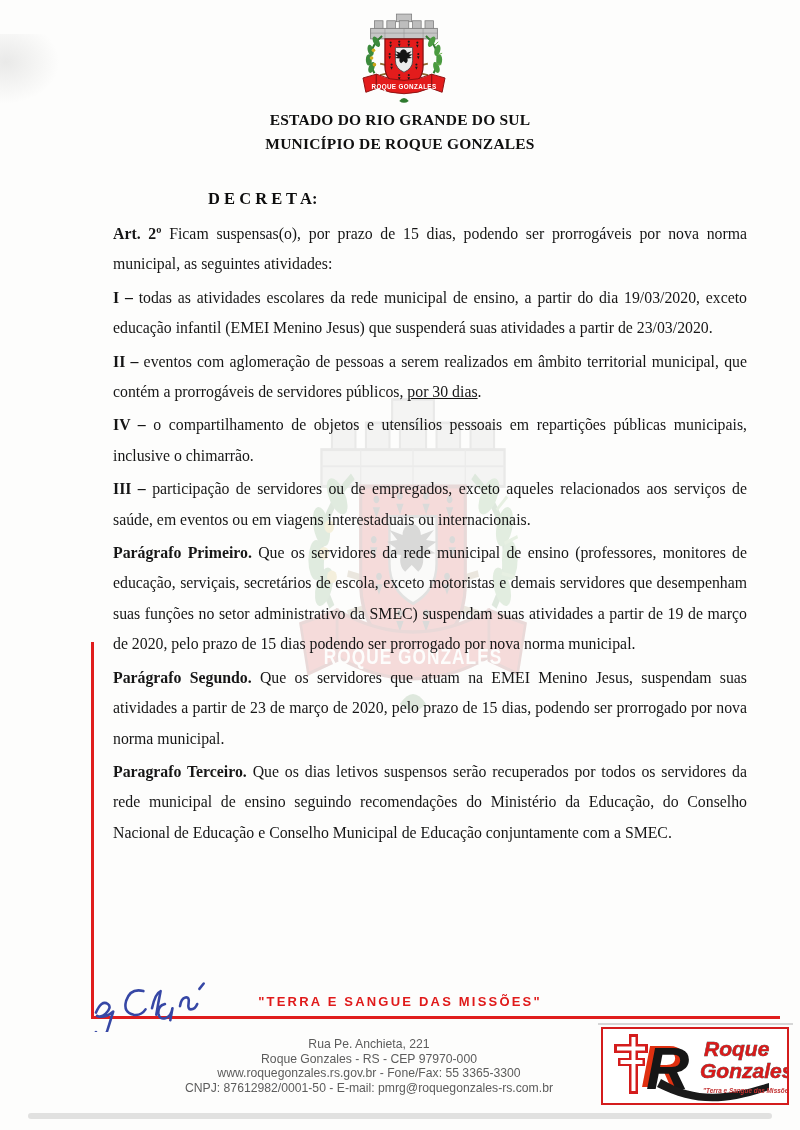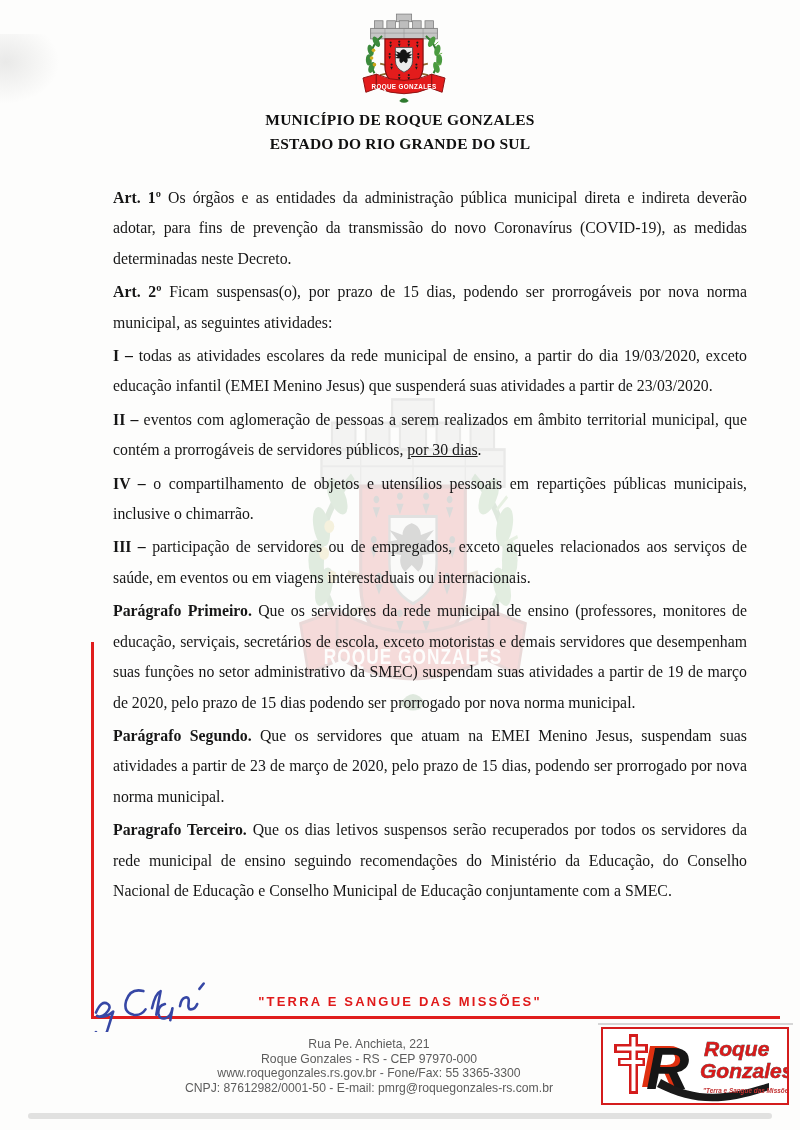--- a/index.html
+++ b/index.html
@@ -115,27 +115,27 @@
 
   <svg class="watermark" viewBox="0 0 130 104" preserveAspectRatio="none">
     <use href="#crest-g"></use>
   </svg>
 
   <svg class="crest" width="124" height="100" viewBox="0 0 130 104">
     <use href="#crest-g"></use>
   </svg>
 
   <div class="doc-title">
+    <div>ESTADO DO RIO GRANDE DO SUL</div>
     <div>MUNICÍPIO DE ROQUE GONZALES</div>
-    <div>ESTADO DO RIO GRANDE DO SUL</div>
   </div>
 
   <div class="textcol">
-
-    <p class="para"><strong>Art. 1º</strong><span> Os órgãos e as entidades da administração pública municipal direta e indireta deverão adotar, para fins de prevenção da transmissão do novo Coronavírus (COVID-19), as medidas determinadas neste Decreto.</span></p>
+    <div class="heading">D E C R E T A:</div>
+
 
     <p class="para"><strong>Art. 2º</strong><span> Ficam suspensas(o), por prazo de 15 dias, podendo ser prorrogáveis por nova norma municipal, as seguintes atividades:</span></p>
 
     <p class="para"><strong>I –</strong><span> todas as atividades escolares da rede municipal de ensino, a partir do dia 19/03/2020, exceto educação infantil (EMEI Menino Jesus) que suspenderá suas atividades a partir de 23/03/2020.</span></p>
 
     <p class="para"><strong>II –</strong><span> eventos com aglomeração de pessoas a serem realizados em âmbito territorial municipal, que contém a prorrogáveis de servidores públicos, </span><span class="und">por 30 dias</span><span>.</span></p>
 
     <p class="para"><strong>IV –</strong><span> o compartilhamento de objetos e utensílios pessoais em repartições públicas municipais, inclusive o chimarrão.</span></p>
 
     <p class="para"><strong>III –</strong><span> participação de servidores ou de empregados, exceto aqueles relacionados aos serviços de saúde, em eventos ou em viagens interestaduais ou internacionais.</span></p>

